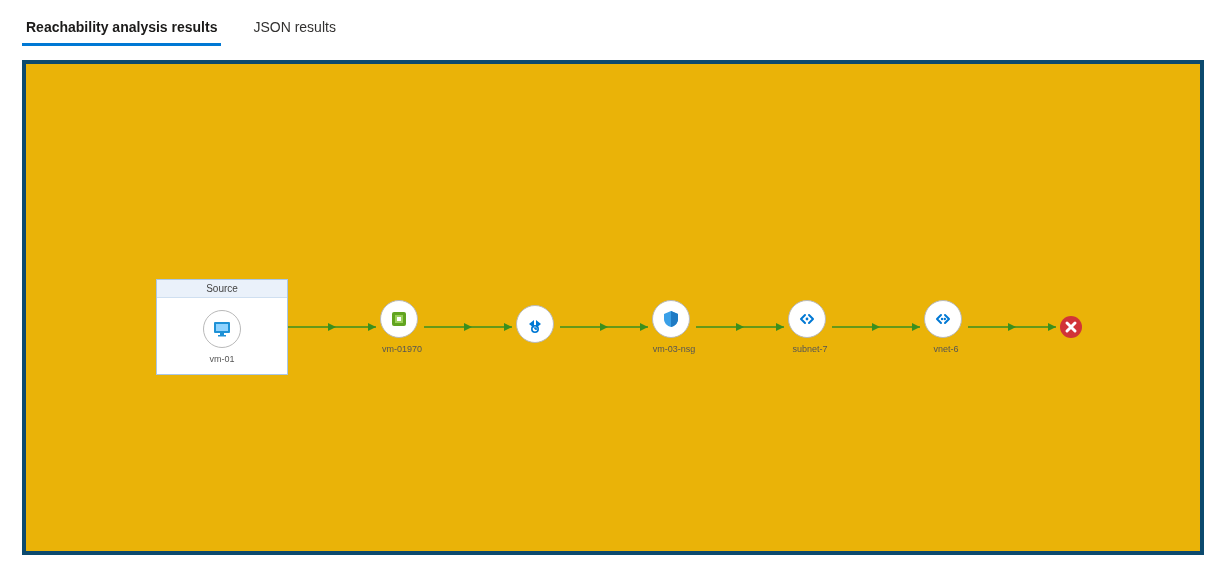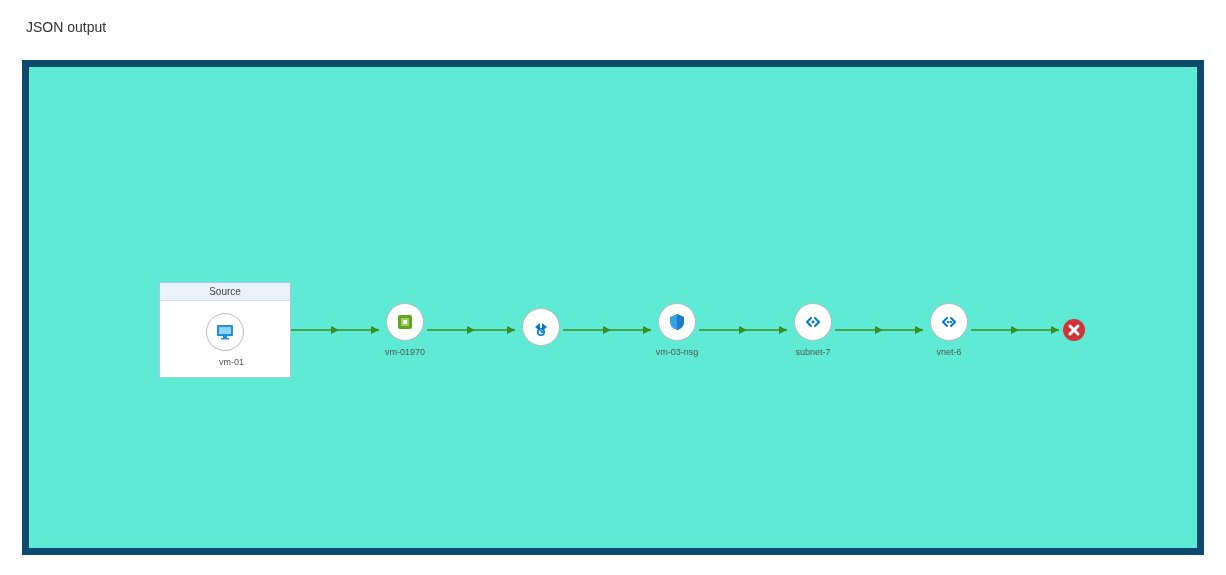--- a/index.html
+++ b/index.html
@@ -29,22 +29,22 @@
     content: "";
     position: absolute;
     left: 0; right: 0; bottom: -1px;
     height: 3px;
     background: #0078d4;
   }
 
   .canvas {
     margin: 14px 22px 0 22px;
     height: 495px;
-    background: #5eead4;
-    border: 7px solid #0c4a6e;
+    background: #eab308;
+    border: 4px solid #0c4a6e;
     position: relative;
   }
 
   .diagram {
     position: absolute;
     left: 130px;
     top: 215px;
     display: flex;
     align-items: center;
   }
@@ -63,27 +63,26 @@
     font-size: 10px;
     color: #444;
     background: #eaf1fa;
     border-bottom: 1px solid #cfdff0;
     padding: 3px 0;
   }
   .source-body {
     padding: 12px 0 10px 0;
     display: flex;
     flex-direction: column;
-    align-items: flex-end;
+    align-items: center;
   }
 
   .hop {
     display: flex;
     flex-direction: column;
-    align-items: center;
     width: 44px;
   }
 
   .node-circle {
     width: 38px; height: 38px;
     border-radius: 50%;
     border: 1px solid #b9b9b9;
     background: #ffffff;
     display: flex;
     align-items: center;
@@ -160,21 +159,22 @@
       <polygon points="88,5 80,1 80,9" fill="#3a8f1e"></polygon>
       <polygon points="48,5 40,1 40,9" fill="#3a8f1e"></polygon>
     </g>
     <g id="ic-x">
       <path d="M4 4 L12 12 M12 4 L4 12" stroke="#ffffff" stroke-width="3" stroke-linecap="round"></path>
     </g>
   </defs>
 </svg>
 
 <div class="tabs">
-  <div class="tab">JSON output</div>
+  <div class="tab active">Reachability analysis results</div>
+  <div class="tab">JSON results</div>
 </div>
 
 <div class="canvas">
   <div class="diagram">
 
     <div class="source-box">
       <div class="source-header">Source</div>
       <div class="source-body">
         <div class="node-circle">
           <svg width="20" height="20" viewBox="0 0 20 20">

